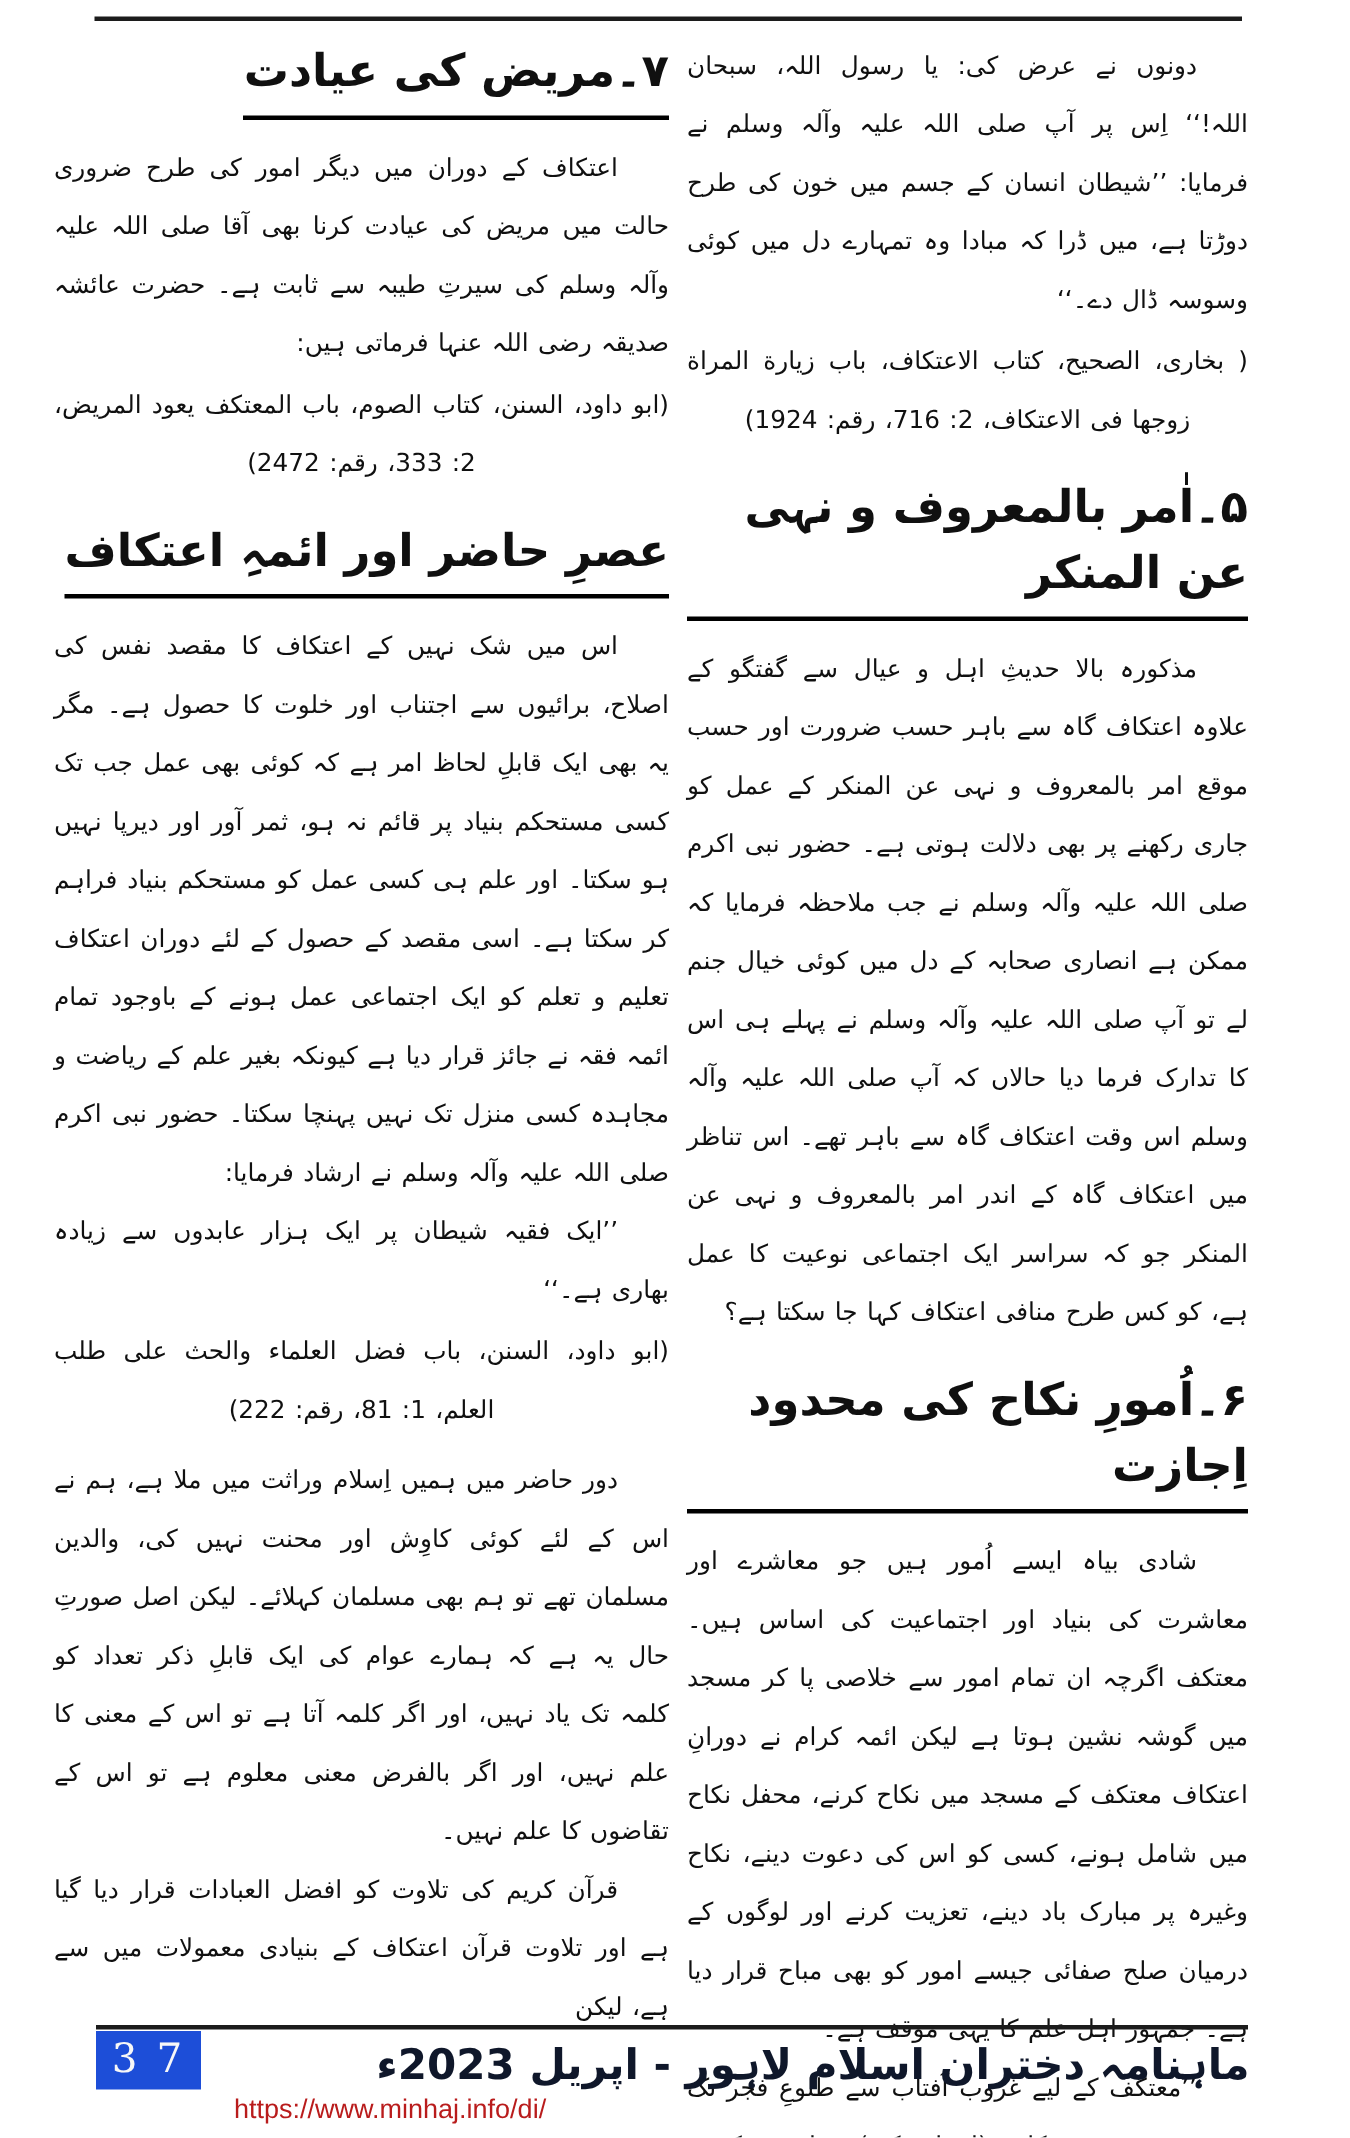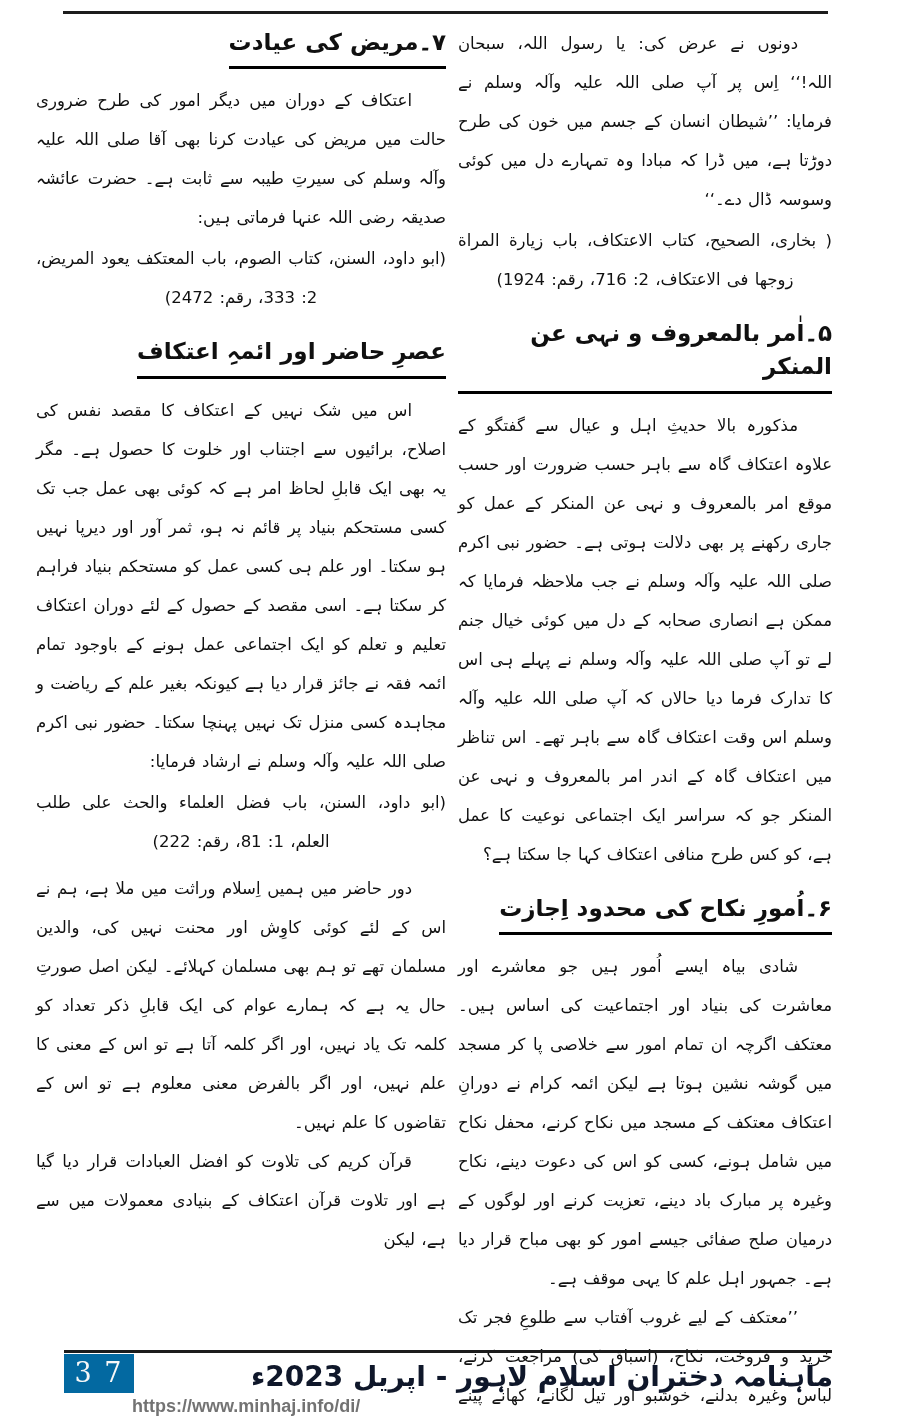--- a/index.html
+++ b/index.html
@@ -32,60 +32,59 @@
     line-height:39px;
     text-align:justify;
     word-spacing:1px;
   }
   .indent { text-indent:34px; }
   .citation { text-align-last:center; margin:2px 0 8px 0; }
 
   .heading {
     margin:18px 0 12px 0;
     text-align:right;
-    font-size:23px;
+    font-size:30px;
     font-weight:bold;
     line-height:1.45;
   }
   .heading .heading-text {
     display:inline-block;
     border-bottom:3px solid #000;
     padding-bottom:7px;
   }
   .col-second .heading:first-child { margin-top:2px; }
 
   .page-badge {
     position:absolute;
     top:1354px; left:64px;
     width:70px; height:39px;
-    background:#0369a1;
+    background:#1d4ed8;
     color:#f7f7f7;
     font-family:"DejaVu Serif", serif;
     font-size:27px; line-height:38px;
     text-align:center;
     letter-spacing:2px;
   }
   .journal-footer {
     position:absolute;
     top:1356px; right:67px;
     direction:rtl;
     font-size:28px;
     font-weight:bold;
     line-height:1.5;
     color:#0f172a;
   }
   .source-url {
     position:absolute;
-    top:1396px; left:132px;
+    top:1396px; left:156px;
     direction:ltr;
     font-family:"Liberation Sans", sans-serif;
     font-size:18px;
-    color:#737373;
+    color:#b91c1c;
     text-decoration:none;
-    font-weight:bold;
   }
 </style>
 </head>
 <body>
 
 <div class="page">
 
   <div class="rule top-rule"></div>
 
   <div class="content">
@@ -100,20 +99,21 @@
       <p class="quote indent">’’معتکف کے لیے غروب آفتاب سے طلوعِ فجر تک خرید و فروخت، نکاح، (اسباق کی) مراجعت کرنے، لباس وغیرہ بدلنے، خوشبو اور تیل لگانے، کھانے پینے اور ایسی گفتگو کرنے کہ جس میں کوئی گناہ کی بات شامل نہ ہو، میں کوئی حرج نہیں۔‘‘</p>
 
     </div>
 
     <div class="col-second">
       <h2 class="heading"><span class="heading-text">۷۔مریض کی عیادت</span></h2>
       <p class="para indent">اعتکاف کے دوران میں دیگر امور کی طرح ضروری حالت میں مریض کی عیادت کرنا بھی آقا صلی اللہ علیہ وآلہ وسلم کی سیرتِ طیبہ سے ثابت ہے۔ حضرت عائشہ صدیقہ رضی اللہ عنہا فرماتی ہیں:</p>
       <p class="citation">(ابو داود، السنن، کتاب الصوم، باب المعتکف یعود المریض، 2: 333، رقم: 2472)</p>
       <h2 class="heading"><span class="heading-text">عصرِ حاضر اور ائمہِ اعتکاف</span></h2>
       <p class="para indent">اس میں شک نہیں کے اعتکاف کا مقصد نفس کی اصلاح، برائیوں سے اجتناب اور خلوت کا حصول ہے۔ مگر یہ بھی ایک قابلِ لحاظ امر ہے کہ کوئی بھی عمل جب تک کسی مستحکم بنیاد پر قائم نہ ہو، ثمر آور اور دیرپا نہیں ہو سکتا۔ اور علم ہی کسی عمل کو مستحکم بنیاد فراہم کر سکتا ہے۔ اسی مقصد کے حصول کے لئے دوران اعتکاف تعلیم و تعلم کو ایک اجتماعی عمل ہونے کے باوجود تمام ائمہ فقہ نے جائز قرار دیا ہے کیونکہ بغیر علم کے ریاضت و مجاہدہ کسی منزل تک نہیں پہنچا سکتا۔ حضور نبی اکرم صلی اللہ علیہ وآلہ وسلم نے ارشاد فرمایا:</p>
+      <p class="quote indent">’’ایک فقیہ شیطان پر ایک ہزار عابدوں سے زیادہ بھاری ہے۔‘‘</p>
       <p class="citation">(ابو داود، السنن، باب فضل العلماء والحث علی طلب العلم، 1: 81، رقم: 222)</p>
       <p class="para indent">دور حاضر میں ہمیں اِسلام وراثت میں ملا ہے، ہم نے اس کے لئے کوئی کاوِش اور محنت نہیں کی، والدین مسلمان تھے تو ہم بھی مسلمان کہلائے۔ لیکن اصل صورتِ حال یہ ہے کہ ہمارے عوام کی ایک قابلِ ذکر تعداد کو کلمہ تک یاد نہیں، اور اگر کلمہ آتا ہے تو اس کے معنی کا علم نہیں، اور اگر بالفرض معنی معلوم ہے تو اس کے تقاضوں کا علم نہیں۔</p>
       <p class="para indent">قرآن کریم کی تلاوت کو افضل العبادات قرار دیا گیا ہے اور تلاوت قرآن اعتکاف کے بنیادی معمولات میں سے ہے، لیکن</p>
     </div>
 
   </div>
 
   <div class="rule bottom-rule"></div>
 
   <div class="page-badge">3 7</div>

